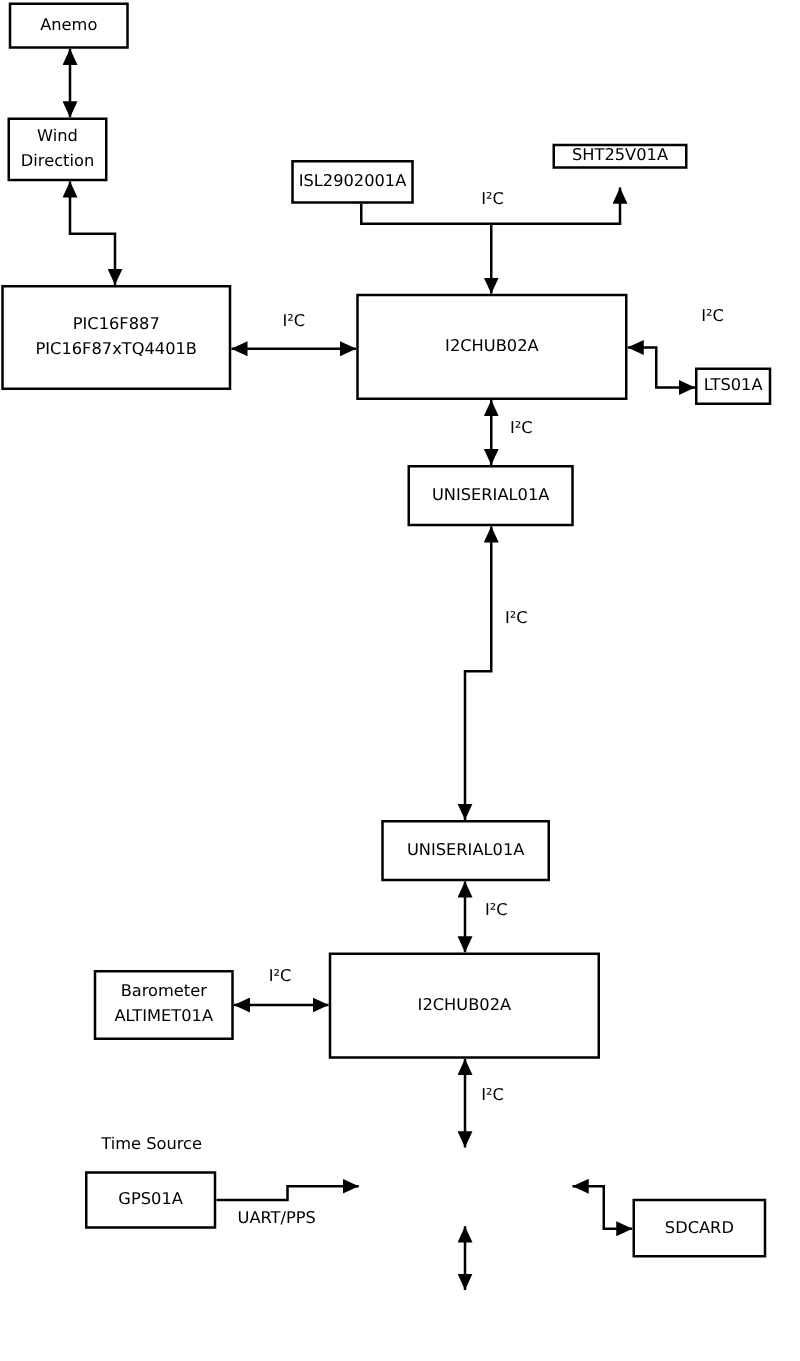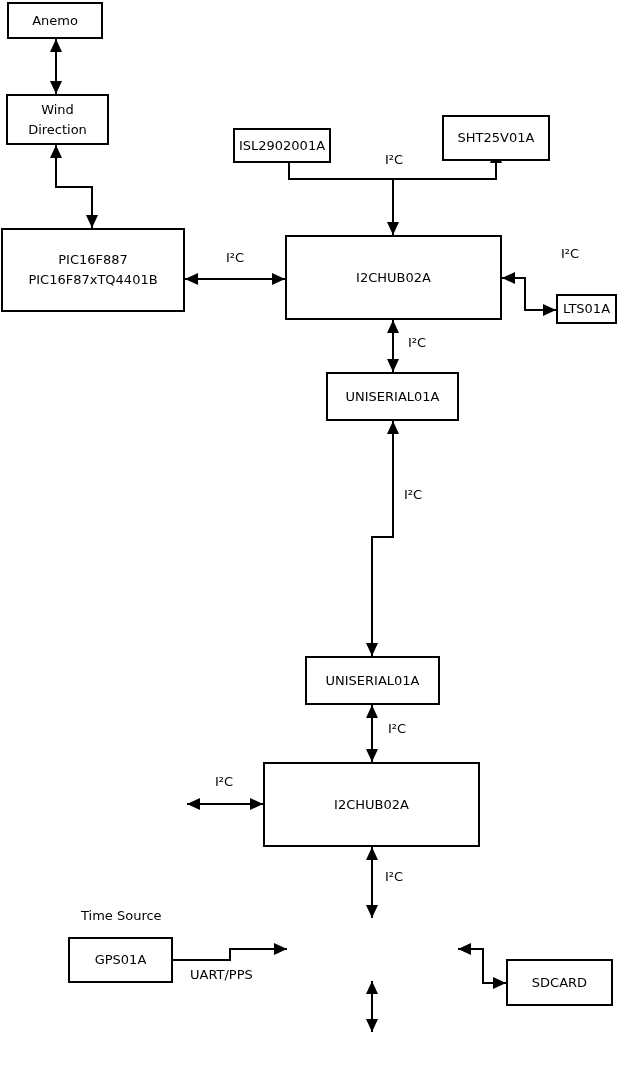--- a/index.html
+++ b/index.html
@@ -58,54 +58,58 @@
     <path d="M372,847 V918" marker-start="url(#arr)" marker-end="url(#arr)"></path>
     <path d="M173,960 H230 V949 H287" marker-end="url(#arr)"></path>
     <path d="M458,949 H483 V983 H506" marker-start="url(#arr)" marker-end="url(#arr)"></path>
     <path d="M372,981 V1032" marker-start="url(#arr)" marker-end="url(#arr)"></path>
   </svg>
 
   <div class="node" style="left:7px;top:2px;width:96px;height:37px">
     <span>Anemo</span>
   </div>
 
-  <div class="node" style="left:6px;top:94px;width:103px;height:51px">
+  <div class="node" style="left:6px;top:94px;width:80px;height:51px">
     <span>Wind</span>
     <span>Direction</span>
   </div>
 
   <div class="node" style="left:1px;top:228px;width:184px;height:84px">
     <span>PIC16F887</span>
     <span>PIC16F87xTQ4401B</span>
   </div>
 
   <div class="node" style="left:233px;top:128px;width:98px;height:35px">
     <span>ISL2902001A</span>
   </div>
 
-  <div class="node" style="left:442px;top:115px;width:108px;height:46px">
+  <div class="node" style="left:442px;top:115px;width:108px;height:20px">
     <span>SHT25V01A</span>
   </div>
 
   <div class="node" style="left:285px;top:235px;width:217px;height:85px">
     <span>I2CHUB02A</span>
   </div>
 
   <div class="node" style="left:556px;top:294px;width:61px;height:30px">
     <span>LTS01A</span>
   </div>
 
   <div class="node" style="left:326px;top:372px;width:133px;height:49px">
     <span>UNISERIAL01A</span>
   </div>
 
   <div class="node" style="left:305px;top:656px;width:135px;height:49px">
     <span>UNISERIAL01A</span>
   </div>
 
+  <div class="node" style="left:75px;top:776px;width:112px;height:56px">
+    <span>Barometer</span>
+    <span>ALTIMET01A</span>
+  </div>
 
   <div class="node" style="left:263px;top:762px;width:217px;height:85px">
     <span>I2CHUB02A</span>
   </div>
 
   <div class="node" style="left:68px;top:937px;width:105px;height:46px">
     <span>GPS01A</span>
   </div>
 
 

